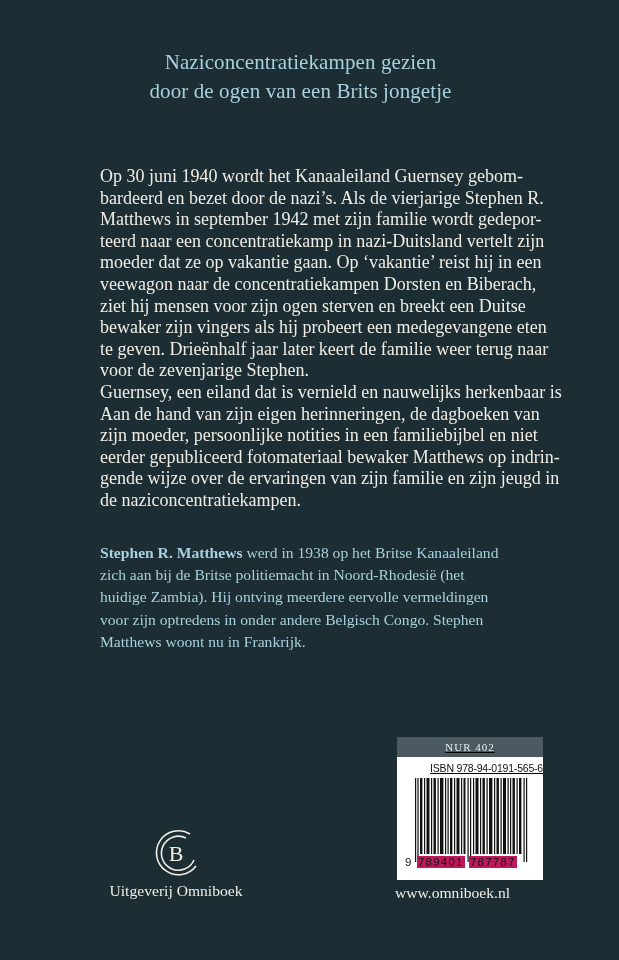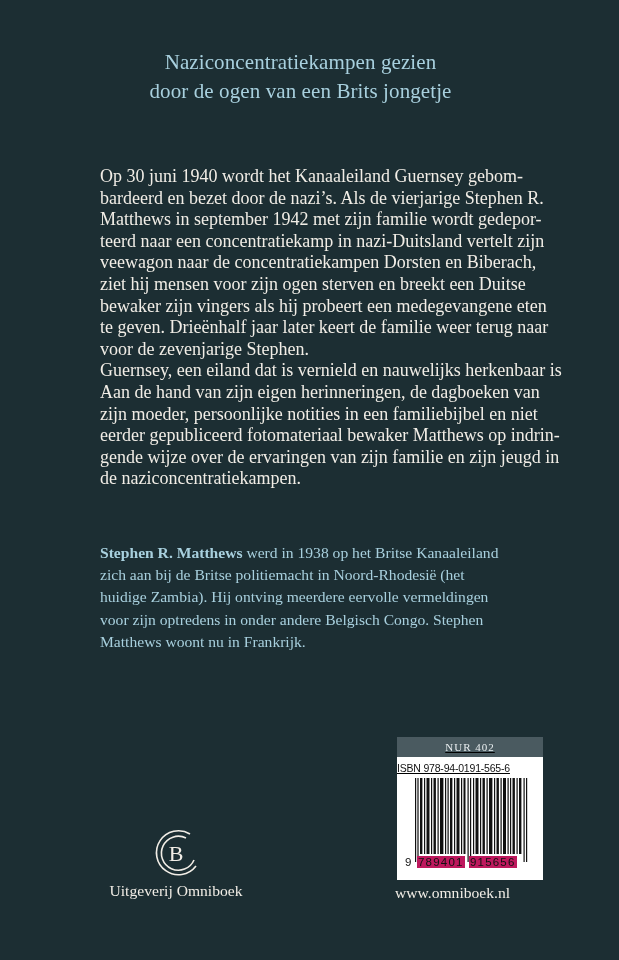--- a/index.html
+++ b/index.html
@@ -39,21 +39,21 @@
     position: absolute; left: 397px; top: 737px; width: 146px; height: 143px;
     background: #ffffff;
     text-decoration: underline;
   }
   .nur {
     height: 20px; background: #4a5a60;
     color: #e9eef0; text-align: center;
     font-size: 11px; line-height: 20px; letter-spacing: 1px;
   }
   .isbn {
-    text-align: left; color: #111;
+    text-align: right; color: #111;
     font-family: "Liberation Sans", "DejaVu Sans", sans-serif;
     font-size: 10.5px; line-height: 12px; margin-top: 5px;
     letter-spacing: -0.2px;
   }
   .bars {
     position: absolute; left: 18px; top: 41px; width: 113px; height: 84px;
   }
   .ean {
     position: absolute; left: 8px; top: 118px; width: 132px;
     font-family: "Liberation Sans", "DejaVu Sans", sans-serif;
@@ -83,20 +83,21 @@
 <div class="headline">
   <span class="ln">Naziconcentratiekampen gezien</span>
   <span class="ln">door de ogen van een Brits jongetje</span>
 </div>
 
 <div class="body-text">
   <span class="ln">Op 30 juni 1940 wordt het Kanaaleiland Guernsey gebom-</span>
   <span class="ln">bardeerd en bezet door de nazi’s. Als de vierjarige Stephen R.</span>
   <span class="ln">Matthews in september 1942 met zijn familie wordt gedepor-</span>
   <span class="ln">teerd naar een concentratiekamp in nazi-Duitsland vertelt zijn</span>
+  <span class="ln">moeder dat ze op vakantie gaan. Op ‘vakantie’ reist hij in een</span>
   <span class="ln">veewagon naar de concentratiekampen Dorsten en Biberach,</span>
   <span class="ln">ziet hij mensen voor zijn ogen sterven en breekt een Duitse</span>
   <span class="ln">bewaker zijn vingers als hij probeert een medegevangene eten</span>
   <span class="ln">te geven. Drieënhalf jaar later keert de familie weer terug naar</span>
   <span class="ln">voor de zevenjarige Stephen.</span>
   <span class="ln">Guernsey, een eiland dat is vernield en nauwelijks herkenbaar is</span>
   <span class="ln">Aan de hand van zijn eigen herinneringen, de dagboeken van</span>
   <span class="ln">zijn moeder, persoonlijke notities in een familiebijbel en niet</span>
   <span class="ln">eerder gepubliceerd fotomateriaal bewaker Matthews op indrin-</span>
   <span class="ln">gende wijze over de ervaringen van zijn familie en zijn jeugd in</span>
@@ -147,21 +148,21 @@
       <rect x="92.5" y="0" width="1.2" height="76"></rect>
       <rect x="95" y="0" width="1.2" height="76"></rect>
       <rect x="97.5" y="0" width="2.4" height="76"></rect>
       <rect x="101.5" y="0" width="1.2" height="76"></rect>
       <rect x="104" y="0" width="2.4" height="76"></rect>
       <rect x="108.5" y="0" width="1.2" height="84"></rect>
       <rect x="111" y="0" width="1.2" height="84"></rect>
     </g>
   </svg>
   <div class="ean">
-    <span class="first">9</span><span class="grp">789401</span> <span class="grp">915656</span>
+    <span class="first">9</span><span class="grp">789401</span> <span class="grp">787787</span>
   </div>
 </div>
 
 <svg class="logo" viewBox="0 0 52 50">
   <g fill="none" stroke="#f1ede6" stroke-width="1.6">
     <path d="M 40 6 A 22 22 0 1 0 46 38"></path>
     <path d="M 36 10 A 17 17 0 1 0 44 32"></path>
   </g>
   <text x="26" y="33" text-anchor="middle" fill="#f1ede6" font-family="Liberation Serif, DejaVu Serif, serif" font-size="22">B</text>
 </svg>

